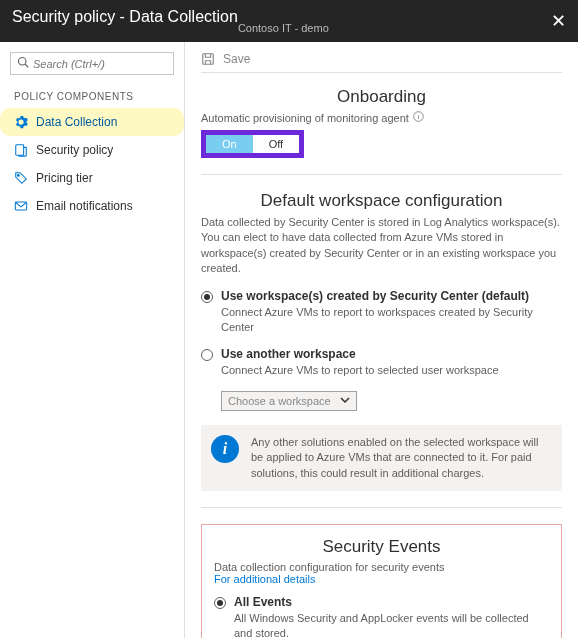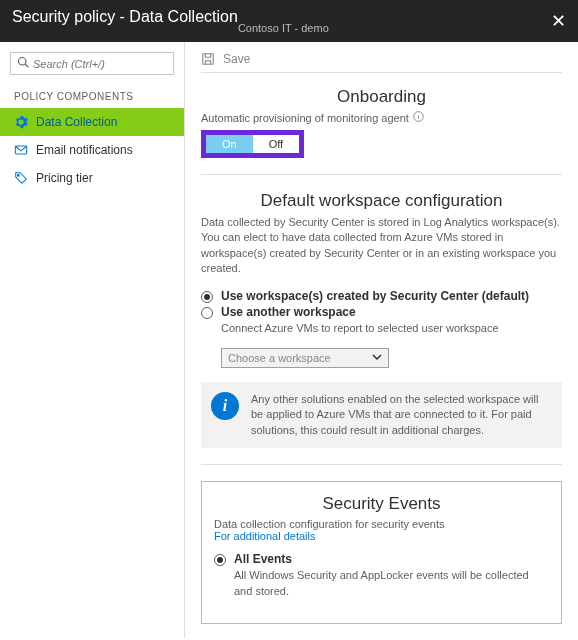--- a/index.html
+++ b/index.html
@@ -54,22 +54,23 @@
   }
   .nav-item {
     display: flex;
     align-items: center;
     padding: 7px 14px;
     font-size: 12px;
     color: #323130;
     cursor: pointer;
   }
   .nav-item.selected {
-    background: #84cc16;
+    background: #fef9c3;
     color: #005a9e;
+    border-radius: 10px;
   }
   .nav-ico {
     width: 14px;
     height: 14px;
     margin-right: 8px;
     display: inline-flex;
     align-items: center;
     justify-content: center;
     color: #0078d4;
   }
@@ -122,21 +123,21 @@
   }
   .radio-label { font-size: 12px; font-weight: 600; color: #323130; }
   .radio-desc { font-size: 11px; color: #605e5c; margin: 2px 0 12px 20px; line-height: 1.4; }
   .select-box {
     margin-left: 20px;
     border: 1px solid #a19f9d;
     background: #f3f2f1;
     padding: 3px 6px;
     font-size: 11px;
     color: #888;
-    width: 168px;
+    width: 136px;
     display: flex;
     justify-content: space-between;
     align-items: center;
   }
   .callout {
     background: #f3f2f1;
     display: flex;
     align-items: flex-start;
     padding: 10px;
     margin-top: 14px;
@@ -190,34 +191,43 @@
       <span class="nav-ico">
         <svg width="14" height="14" viewBox="0 0 16 16" fill="currentColor">
             <path d="M8 5a3 3 0 100 6 3 3 0 000-6zm6.4 3c0 .3 0 .6-.1.9l1.5 1.2-1.5 2.6-1.8-.6c-.5.4-1 .7-1.6.9L10.5 15h-3l-.4-1.9c-.6-.2-1.1-.5-1.6-.9l-1.8.6-1.5-2.6 1.5-1.2c0-.3-.1-.6-.1-.9s0-.6.1-.9L2.2 5.9l1.5-2.6 1.8.6c.5-.4 1-.7 1.6-.9L7.5 1h3l.4 1.9c.6.2 1.1.5 1.6.9l1.8-.6 1.5 2.6-1.5 1.2c.1.3.1.6.1 1z"></path>
           </svg>
       </span>
       <span>Data Collection</span>
     </div>
     <div class="nav-item">
       <span class="nav-ico">
         <svg width="14" height="14" viewBox="0 0 16 16" fill="none" stroke="currentColor" stroke-width="1.2">
-            <rect x="1.5" y="3.5" width="13" height="9" rx="1"></rect>
-            <path d="M2 4l6 5 6-5"></path>
-          </svg>
-      </span>
-      <span>Email notifications</span>
+            <rect x="2" y="2" width="9" height="12" rx="1"></rect>
+            <path d="M11 5h3v9a1 1 0 01-1 1H5"></path>
+          </svg>
+      </span>
+      <span>Security policy</span>
     </div>
     <div class="nav-item">
       <span class="nav-ico">
         <svg width="14" height="14" viewBox="0 0 16 16" fill="none" stroke="currentColor" stroke-width="1.2">
             <path d="M2 2h5l7 7-5 5-7-7V2z"></path>
             <circle cx="5" cy="5" r="1" fill="currentColor"></circle>
           </svg>
       </span>
       <span>Pricing tier</span>
+    </div>
+    <div class="nav-item">
+      <span class="nav-ico">
+        <svg width="14" height="14" viewBox="0 0 16 16" fill="none" stroke="currentColor" stroke-width="1.2">
+            <rect x="1.5" y="3.5" width="13" height="9" rx="1"></rect>
+            <path d="M2 4l6 5 6-5"></path>
+          </svg>
+      </span>
+      <span>Email notifications</span>
     </div>
   </div>
 
   <div class="main">
     <div class="toolbar">
       <span style="display:flex;align-items:center;">
         <svg width="14" height="14" viewBox="0 0 16 16" fill="none" stroke="#888" stroke-width="1.3">
             <rect x="2" y="2" width="12" height="12" rx="1"></rect>
             <path d="M5 2v4h6V2M5 14v-4h6v4"></path>
           </svg>
@@ -245,20 +255,21 @@
     <hr class="sep">
 
     <div class="section">
       <div class="section-title">Default workspace configuration</div>
       <div class="desc">Data collected by Security Center is stored in Log Analytics workspace(s). You can elect to have data collected from Azure VMs stored in workspace(s) created by Security Center or in an existing workspace you created.</div>
 
       <div class="radio-row">
         <span class="radio-dot checked"></span>
         <span class="radio-label">Use workspace(s) created by Security Center (default)</span>
       </div>
+      <div class="radio-desc">Connect Azure VMs to report to workspaces created by Security Center</div>
 
       <div class="radio-row">
         <span class="radio-dot"></span>
         <span class="radio-label">Use another workspace</span>
       </div>
       <div class="radio-desc">Connect Azure VMs to report to selected user workspace</div>
 
       <div class="select-box">
         <span>Choose a workspace</span>
         <span>

